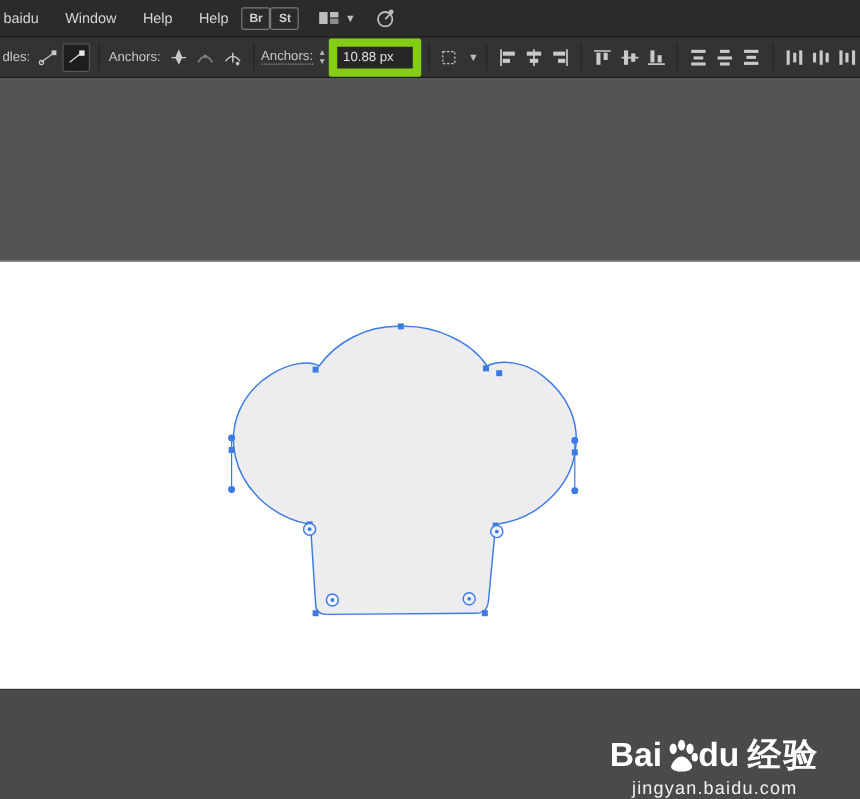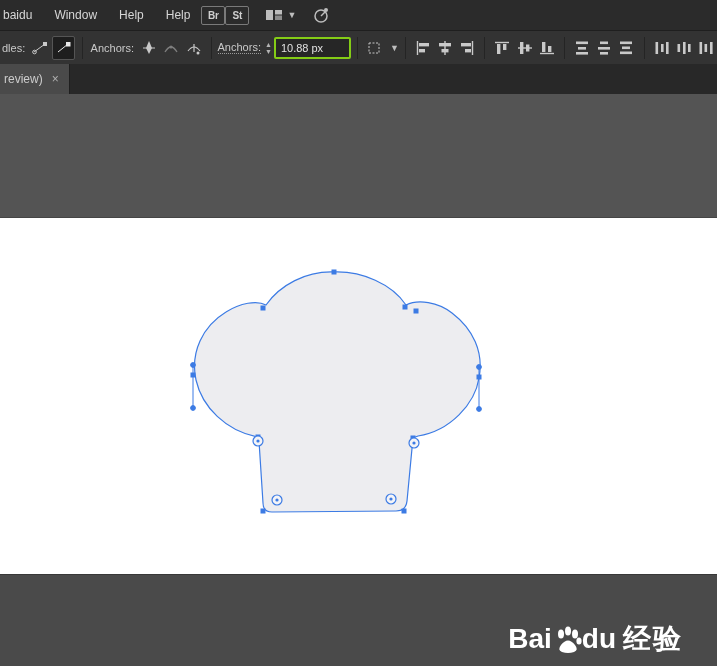--- a/index.html
+++ b/index.html
@@ -22,39 +22,39 @@
               border-top:1px solid #1f1f1f;border-bottom:1px solid #1f1f1f;
               display:flex;align-items:center;color:#c9c9c9;font-size:11px;}
   .cb-label{margin:0 4px 0 2px;white-space:nowrap;}
   .cbtn{width:22px;height:22px;display:inline-flex;align-items:center;justify-content:center;
         border-radius:2px;margin:0 1px;}
   .cbtn.pressed{background:#1e1e1e;border:1px solid #555;}
   .sep{width:1px;height:22px;background:#242424;margin:0 6px;}
   .corners-label{border-bottom:1px dotted #9a9a9a;margin-right:4px;white-space:nowrap;}
   .stepper{display:inline-flex;flex-direction:column;justify-content:center;margin-right:2px;color:#b5b5b5;}
   .stepper span{font-size:7px;line-height:7px;text-align:center;}
-  .cb-input{width:50px;height:18px;background:#262626;border:2px solid #84cc16;border-radius:2px;
-            color:#e0e0e0;font-size:11px;padding:0 18px 0 5px;font-family:"Liberation Sans",sans-serif;}
+  .cb-input{width:50px;height:18px;background:#262626;border:7px solid #84cc16;border-radius:2px;
+            color:#e0e0e0;font-size:11px;padding:0 8px 0 5px;font-family:"Liberation Sans",sans-serif;}
   .icon16{display:block;}
 
   
   .tabbar{position:absolute;left:0;top:64px;width:717px;height:30px;background:#282828;display:flex;align-items:stretch;}
   .doc-tab{display:inline-flex;align-items:center;gap:9px;background:#4a4a4a;color:#cccccc;
            font-size:12px;padding:0 10px 0 4px;border-right:1px solid #1f1f1f;}
   .tab-close{color:#b0b0b0;font-size:12px;cursor:default;}
 
   
   .canvas{position:absolute;left:0;top:94px;width:717px;height:572px;background:#545454;}
   .artboard{position:absolute;left:0;top:123px;width:717px;height:356px;background:#ffffff;
             border-top:1px solid #454545;border-bottom:2px solid #383838;}
   .bottom-area{position:absolute;left:0;top:481px;width:717px;height:91px;background:#4a4a4a;}
   .shape-layer{position:absolute;left:0;top:0;width:717px;height:572px;pointer-events:none;}
 
   
-  .watermark{position:absolute;right:34px;bottom:13px;text-align:center;color:#ffffff;}
+  .watermark{position:absolute;right:34px;bottom:0;text-align:center;color:#ffffff;}
   .wm-logo{display:flex;align-items:flex-end;justify-content:flex-end;gap:1px;
            font-weight:bold;font-size:28px;line-height:28px;color:#ffffff;}
   .wm-cn{margin-left:6px;letter-spacing:2px;}
   .wm-url{font-size:15px;margin-top:6px;letter-spacing:1px;color:#f2f2f2;}
 </style>
 </head>
 <body>
 
 <div class="stage">
 
@@ -234,26 +234,20 @@
     </span>
     <span class="cbtn">
       <svg class="icon16" width="16" height="16" viewBox="0 0 16 16">
         <rect x="1.5" y="2" width="2.6" height="12" fill="#c9c9c9"></rect>
           <rect x="6.5" y="4" width="2.6" height="8" fill="#c9c9c9"></rect>
           <rect x="12" y="2" width="2.6" height="12" fill="#c9c9c9"></rect>
       </svg>
     </span>
   </div>
 
-  <div class="tabbar">
-    <span class="doc-tab">
-      <span>review)</span>
-      <span class="tab-close">×</span>
-    </span>
-  </div>
 
   <div class="canvas">
     <div class="artboard"></div>
     <div class="bottom-area"></div>
 
     <svg class="shape-layer" width="717" height="572" viewBox="0 94 717 572">
 
       <path d="M 334 272
         C 362 271, 392 284, 406 305
         C 418 299, 438 302, 452 313
@@ -312,15 +306,16 @@
       <svg width="30" height="30" viewBox="0 0 30 30" style="margin:0 -2px -2px 0;">
         <ellipse cx="8" cy="9" rx="3" ry="4.5" fill="#ffffff"></ellipse>
         <ellipse cx="15" cy="6" rx="3" ry="4.5" fill="#ffffff"></ellipse>
         <ellipse cx="22" cy="9" rx="3" ry="4.5" fill="#ffffff"></ellipse>
         <ellipse cx="26" cy="16" rx="2.6" ry="3.6" fill="#ffffff"></ellipse>
         <path d="M8 20 Q15 11 22 20 Q26 25 21 27 Q15 29 9 27 Q4 25 8 20 Z" fill="#ffffff"></path>
       </svg>
       <span>du</span>
       <span class="wm-cn">经验</span>
     </div>
+    <div class="wm-url">jingyan.baidu.com</div>
   </div>
 
 </div>
 
 </body></html>

